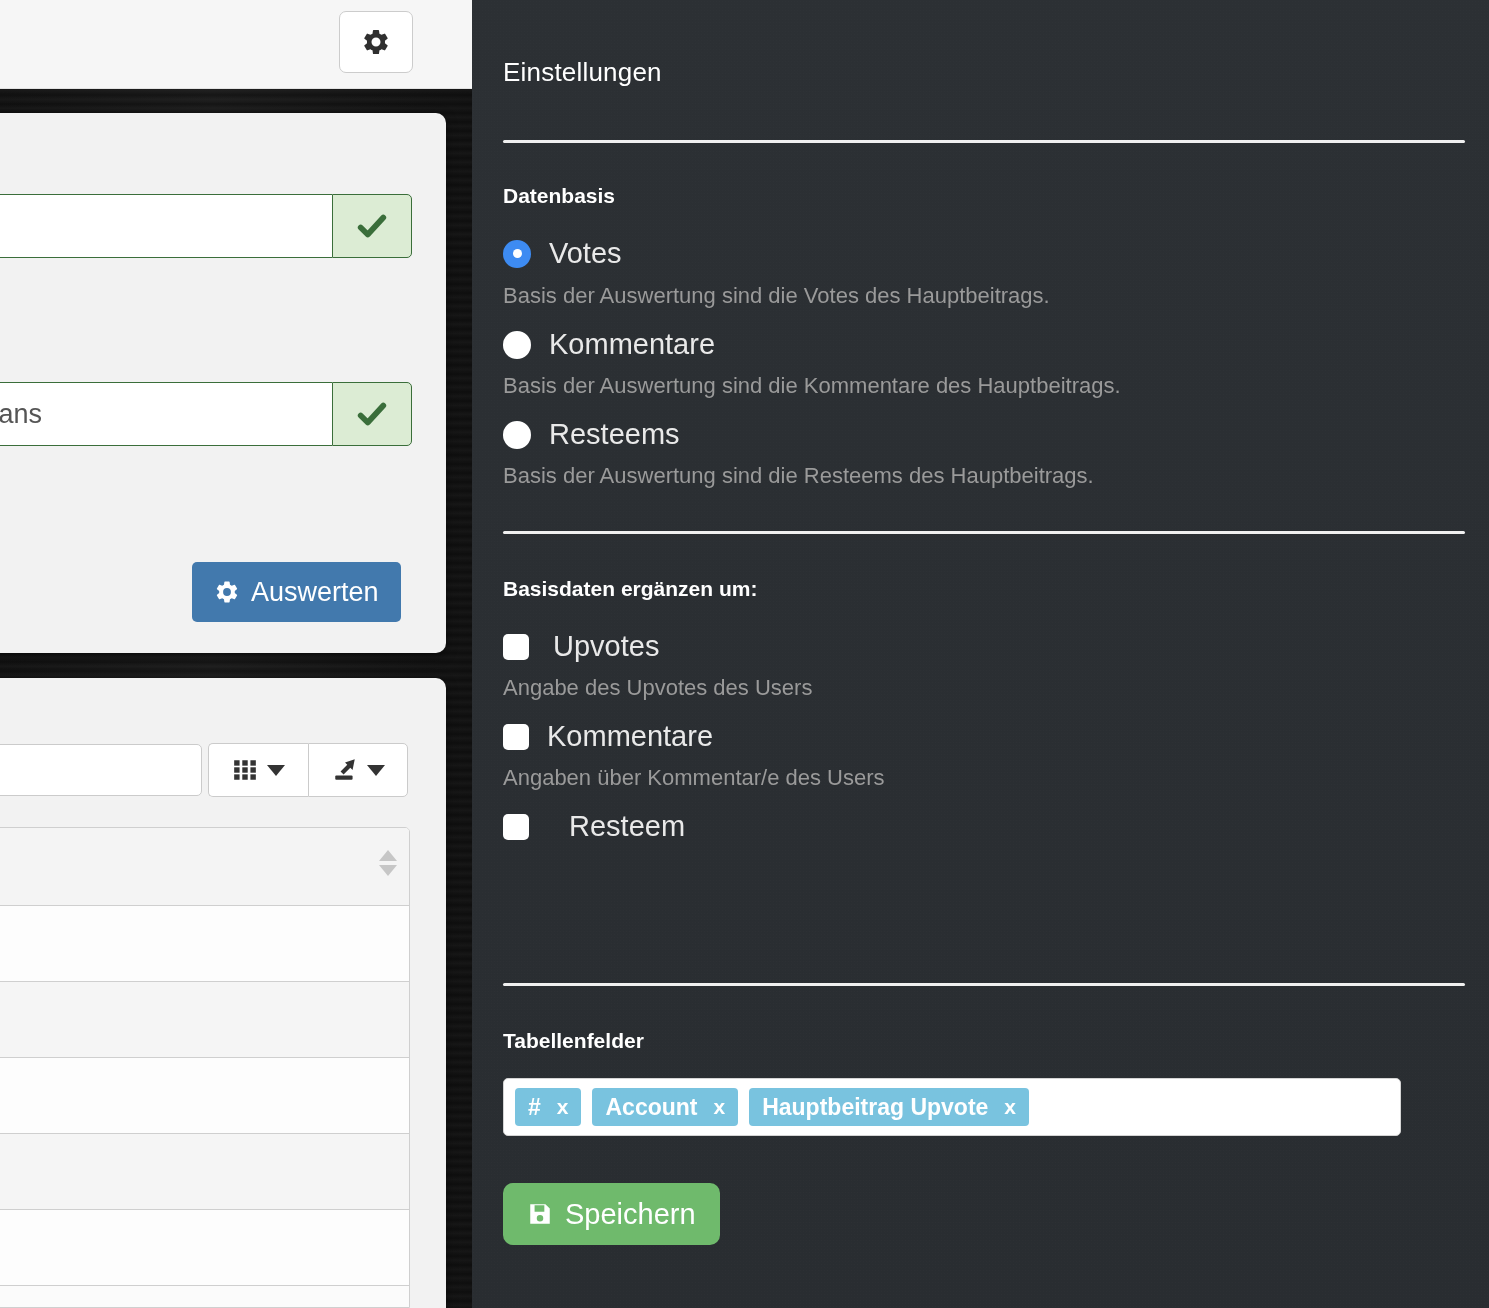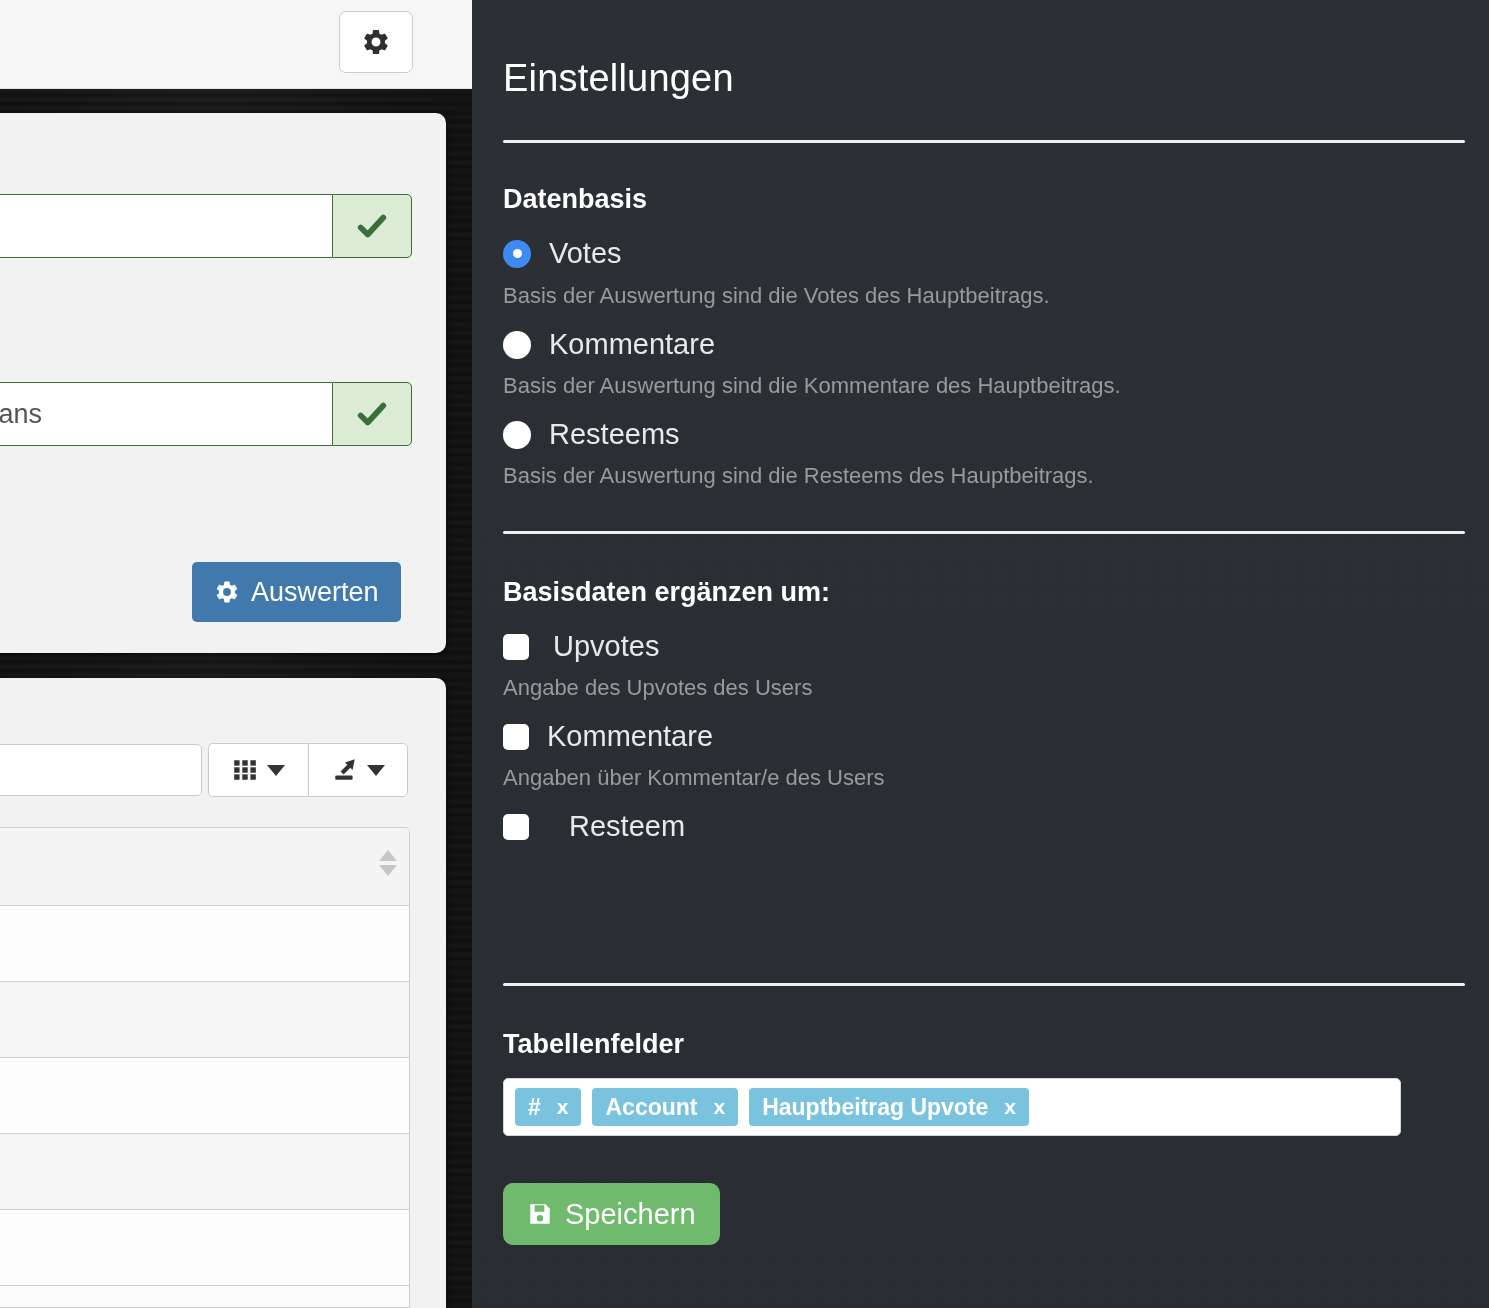--- a/index.html
+++ b/index.html
@@ -105,31 +105,31 @@
     position:absolute;left:472px;top:0;width:1017px;height:1308px;
     background:#2b2f33;
     background-image:
       radial-gradient(rgba(255,255,255,0.013) 1px, transparent 1px),
       linear-gradient(180deg,#2c3034 0%,#292d31 100%);
     background-size:3px 3px, 100% 100%;
     color:#ffffff;
     box-sizing:border-box;
   }
   .drawer-title{
-    position:absolute;left:31px;top:57px;font-size:38px;color:#fff;
+    position:absolute;left:31px;top:57px;font-size:26px;color:#fff;
     letter-spacing:.2px;
   }
   .hr{
     position:absolute;left:31px;width:962px;height:3px;background:#f0f0f0;border-radius:2px;
   }
   #hr1{top:140px;}
   #hr2{top:531px;}
   #hr3{top:983px;}
 
-  .sec-title{position:absolute;left:31px;font-size:27px;font-weight:bold;color:#ffffff;}
+  .sec-title{position:absolute;left:31px;font-size:21px;font-weight:bold;color:#ffffff;}
   #t-datenbasis{top:184px;}
   #t-basisdaten{top:577px;}
   #t-tabellen{top:1029px;}
 
   .opt{position:absolute;left:31px;display:flex;align-items:center;gap:18px;}
   .radio{
     width:28px;height:28px;border-radius:50%;background:#ffffff;flex:none;
     display:flex;align-items:center;justify-content:center;cursor:pointer;
   }
   .radio.on{background:#3d8bf2;}

